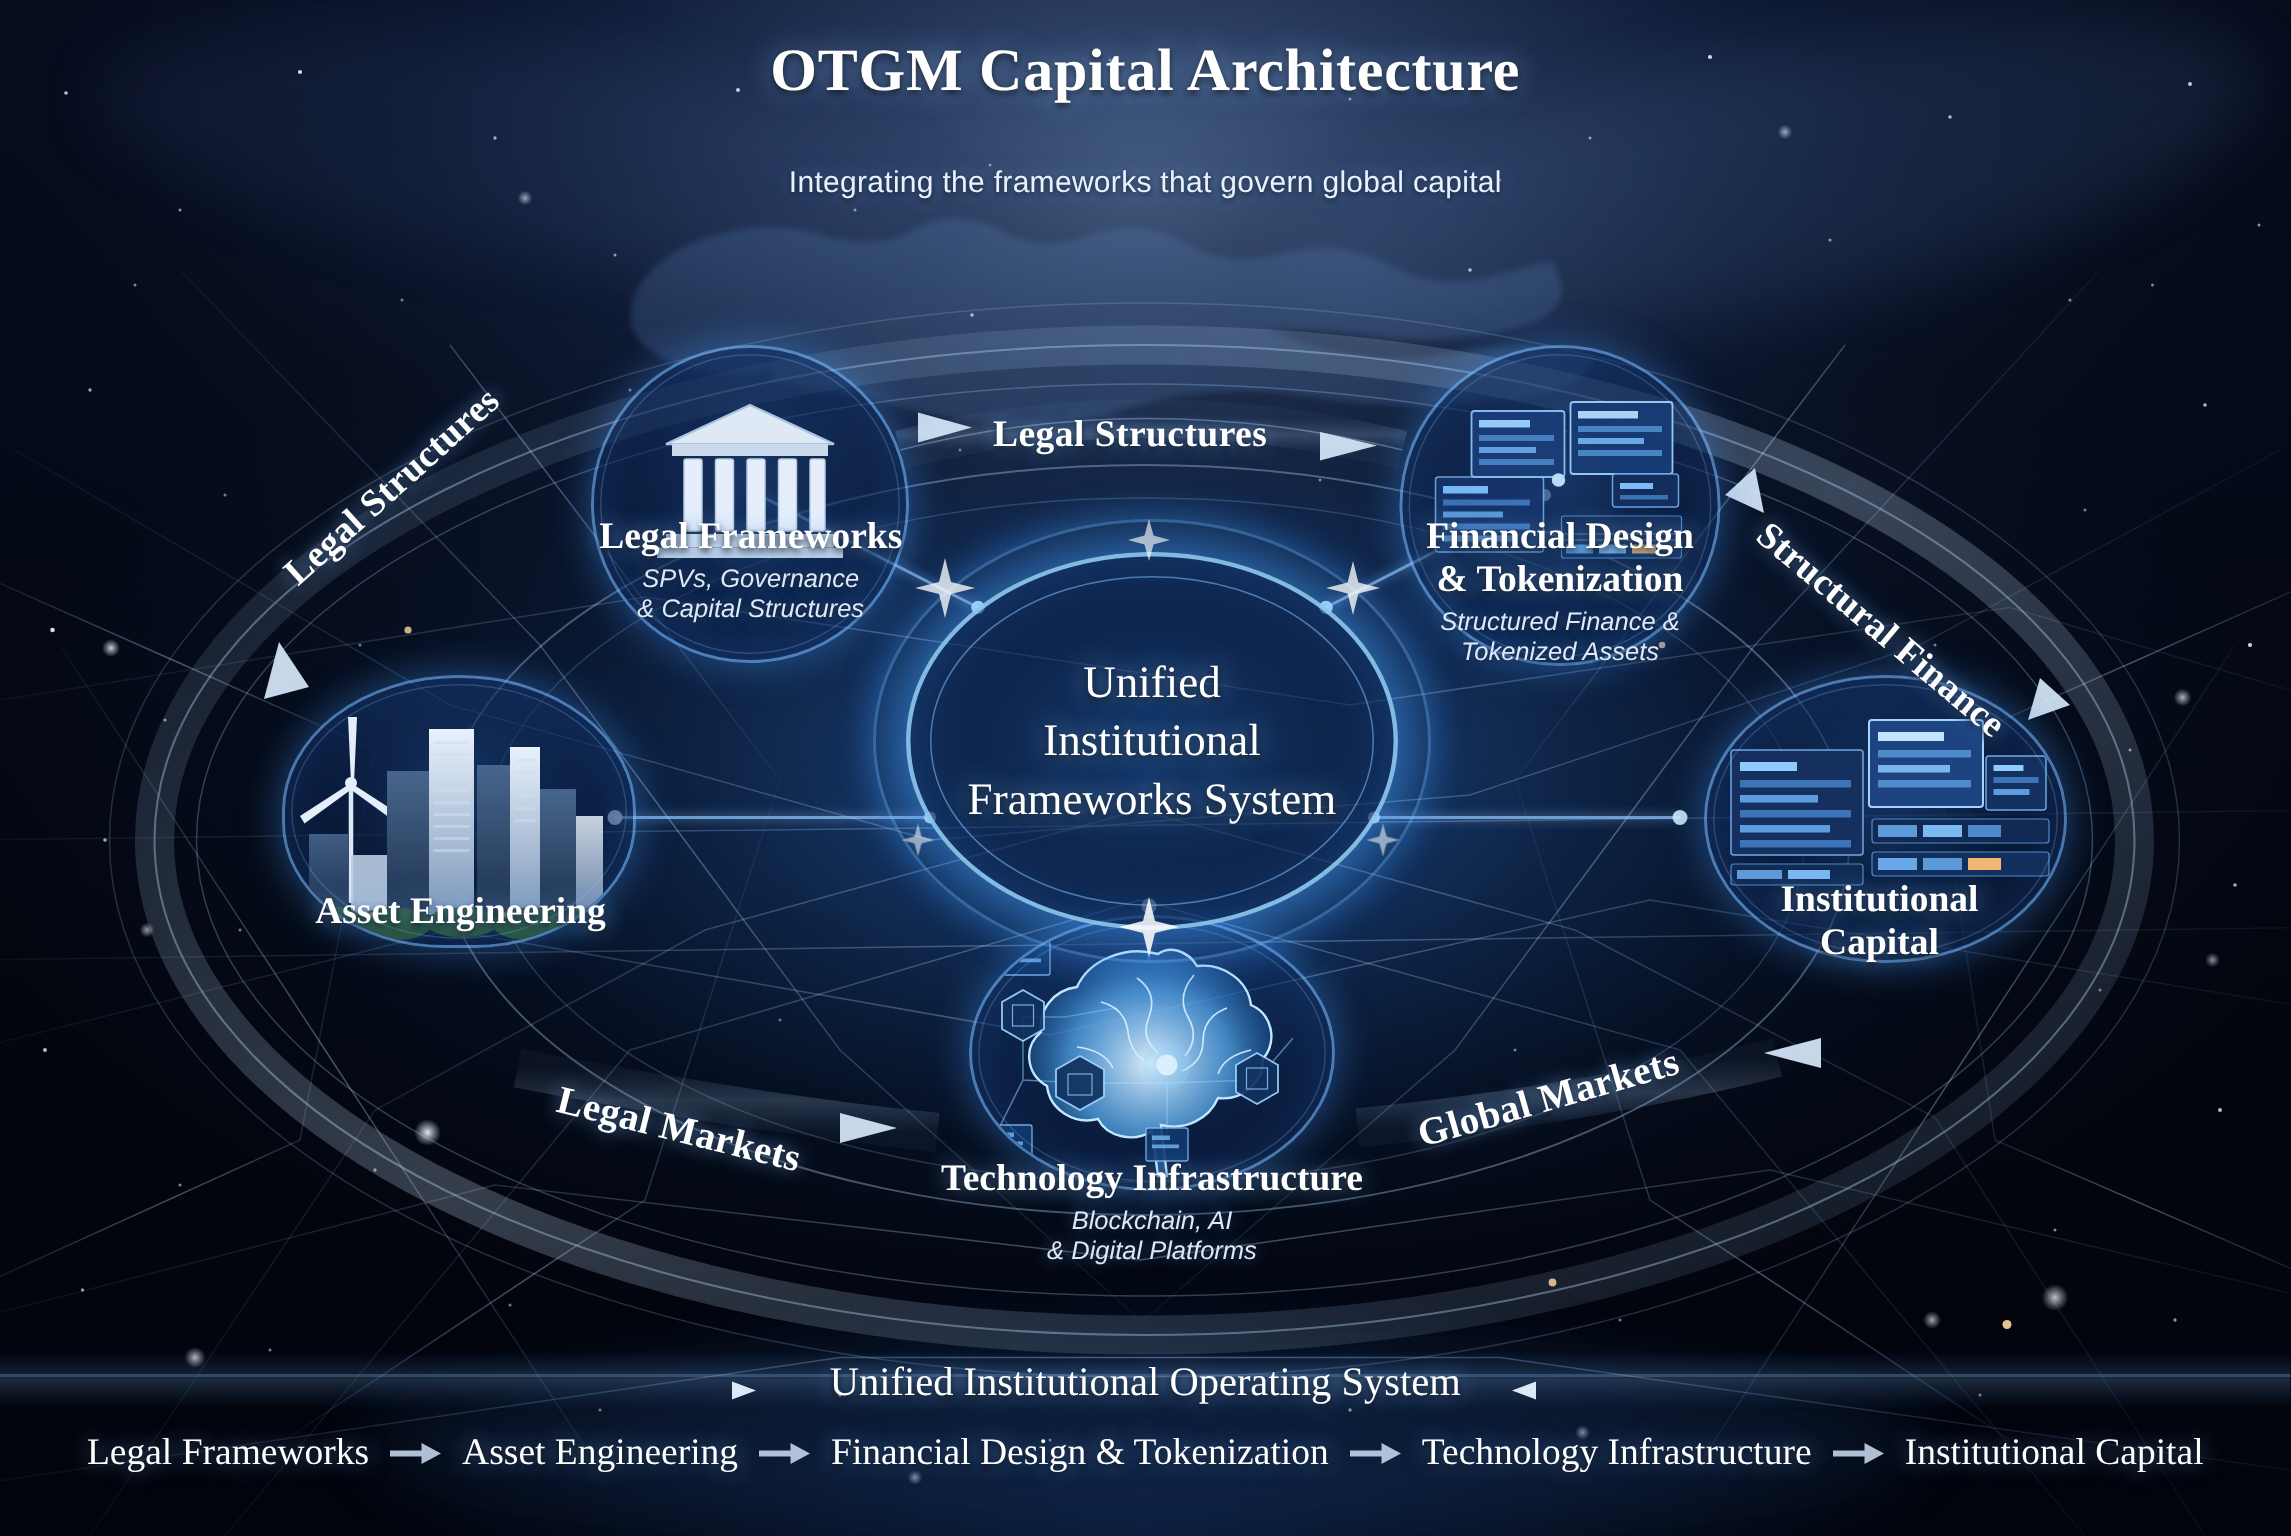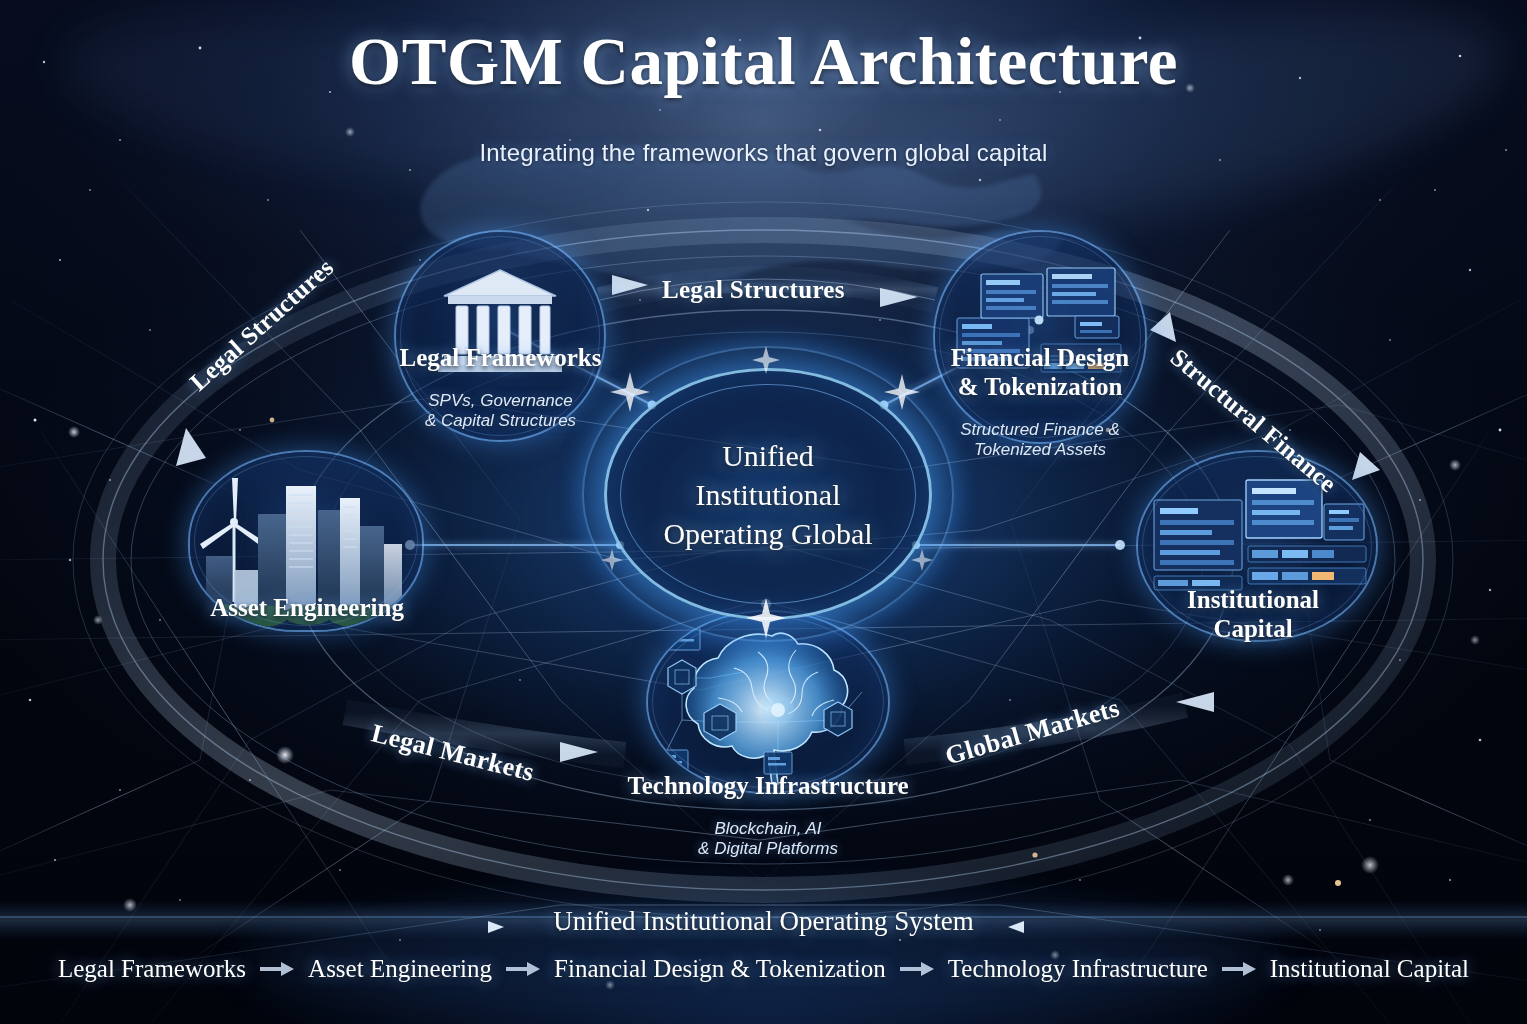--- a/index.html
+++ b/index.html
@@ -23,30 +23,30 @@
   .layer.noclick{pointer-events:none;}
   svg.full{position:absolute;left:0;top:0;width:1527px;height:1024px;overflow:visible;}
 
   
   #header{
     position:absolute;left:0;top:26px;width:100%;
     text-align:center;
   }
   #title{
     font-family:"Liberation Serif", serif;
-    font-size:67px;
+    font-size:40px;
     font-weight:700;
     letter-spacing:0.5px;
     color:#ffffff;
     text-shadow:0 0 18px rgba(150,195,255,0.55),0 2px 5px rgba(0,0,0,.8);
     margin:0 0 8px 0;
     line-height:1.05;
   }
   #subtitle{
-    font-size:24px;
+    font-size:20px;
     color:#e8f1ff;
     font-weight:400;
     letter-spacing:0.2px;
     text-shadow:0 0 12px rgba(120,170,240,0.55),0 1px 4px rgba(0,0,0,.85);
     margin-top:43px;
   }
 
   
   .node{position:absolute;text-align:center;}
   .bubble{
@@ -69,21 +69,21 @@
     width:280px;
     line-height:1.15;
   }
   .node-title{
     font-family:"Liberation Serif", serif;
     font-size:25px;font-weight:700;color:#fff;
     text-shadow:0 0 14px rgba(130,185,255,.7),0 2px 5px rgba(0,0,0,.9);
     white-space:pre-line;
   }
   .node-sub{
-    margin-top:18px;
+    margin-top:3px;
     font-size:17px;font-style:italic;color:#dce9fb;
     line-height:1.22;
     text-shadow:0 0 10px rgba(110,165,240,.6),0 1px 4px rgba(0,0,0,.9);
     white-space:pre-line;
   }
 
   
   #hub{
     position:absolute;left:604px;top:368px;width:328px;height:252px;
   }
@@ -628,21 +628,21 @@
 &amp; Digital Platforms</div>
     </div>
   </div>
 
   <div id="hub">
     <div class="ring ring3"></div>
     <div class="ring ring1"></div>
     <div class="ring ring2"></div>
     <div id="hub-text">Unified
 Institutional
-Operating Global</div>
+Frameworks System</div>
   </div>
 
   <svg class="full layer noclick" viewBox="0 0 1527 1024">
     <g fill="#ffffff" opacity=".9">
       <g transform="translate(630,392)">
           <path d="M0 -20 L4 -4 L20 0 L4 4 L0 20 L-4 4 L-20 0 L-4 -4 Z" opacity=".85"></path>
         </g>
       <g transform="translate(902,392)">
           <path d="M0 -18 L3.6 -3.6 L18 0 L3.6 3.6 L0 18 L-3.6 3.6 L-18 0 L-3.6 -3.6 Z" opacity=".85"></path>
         </g>

